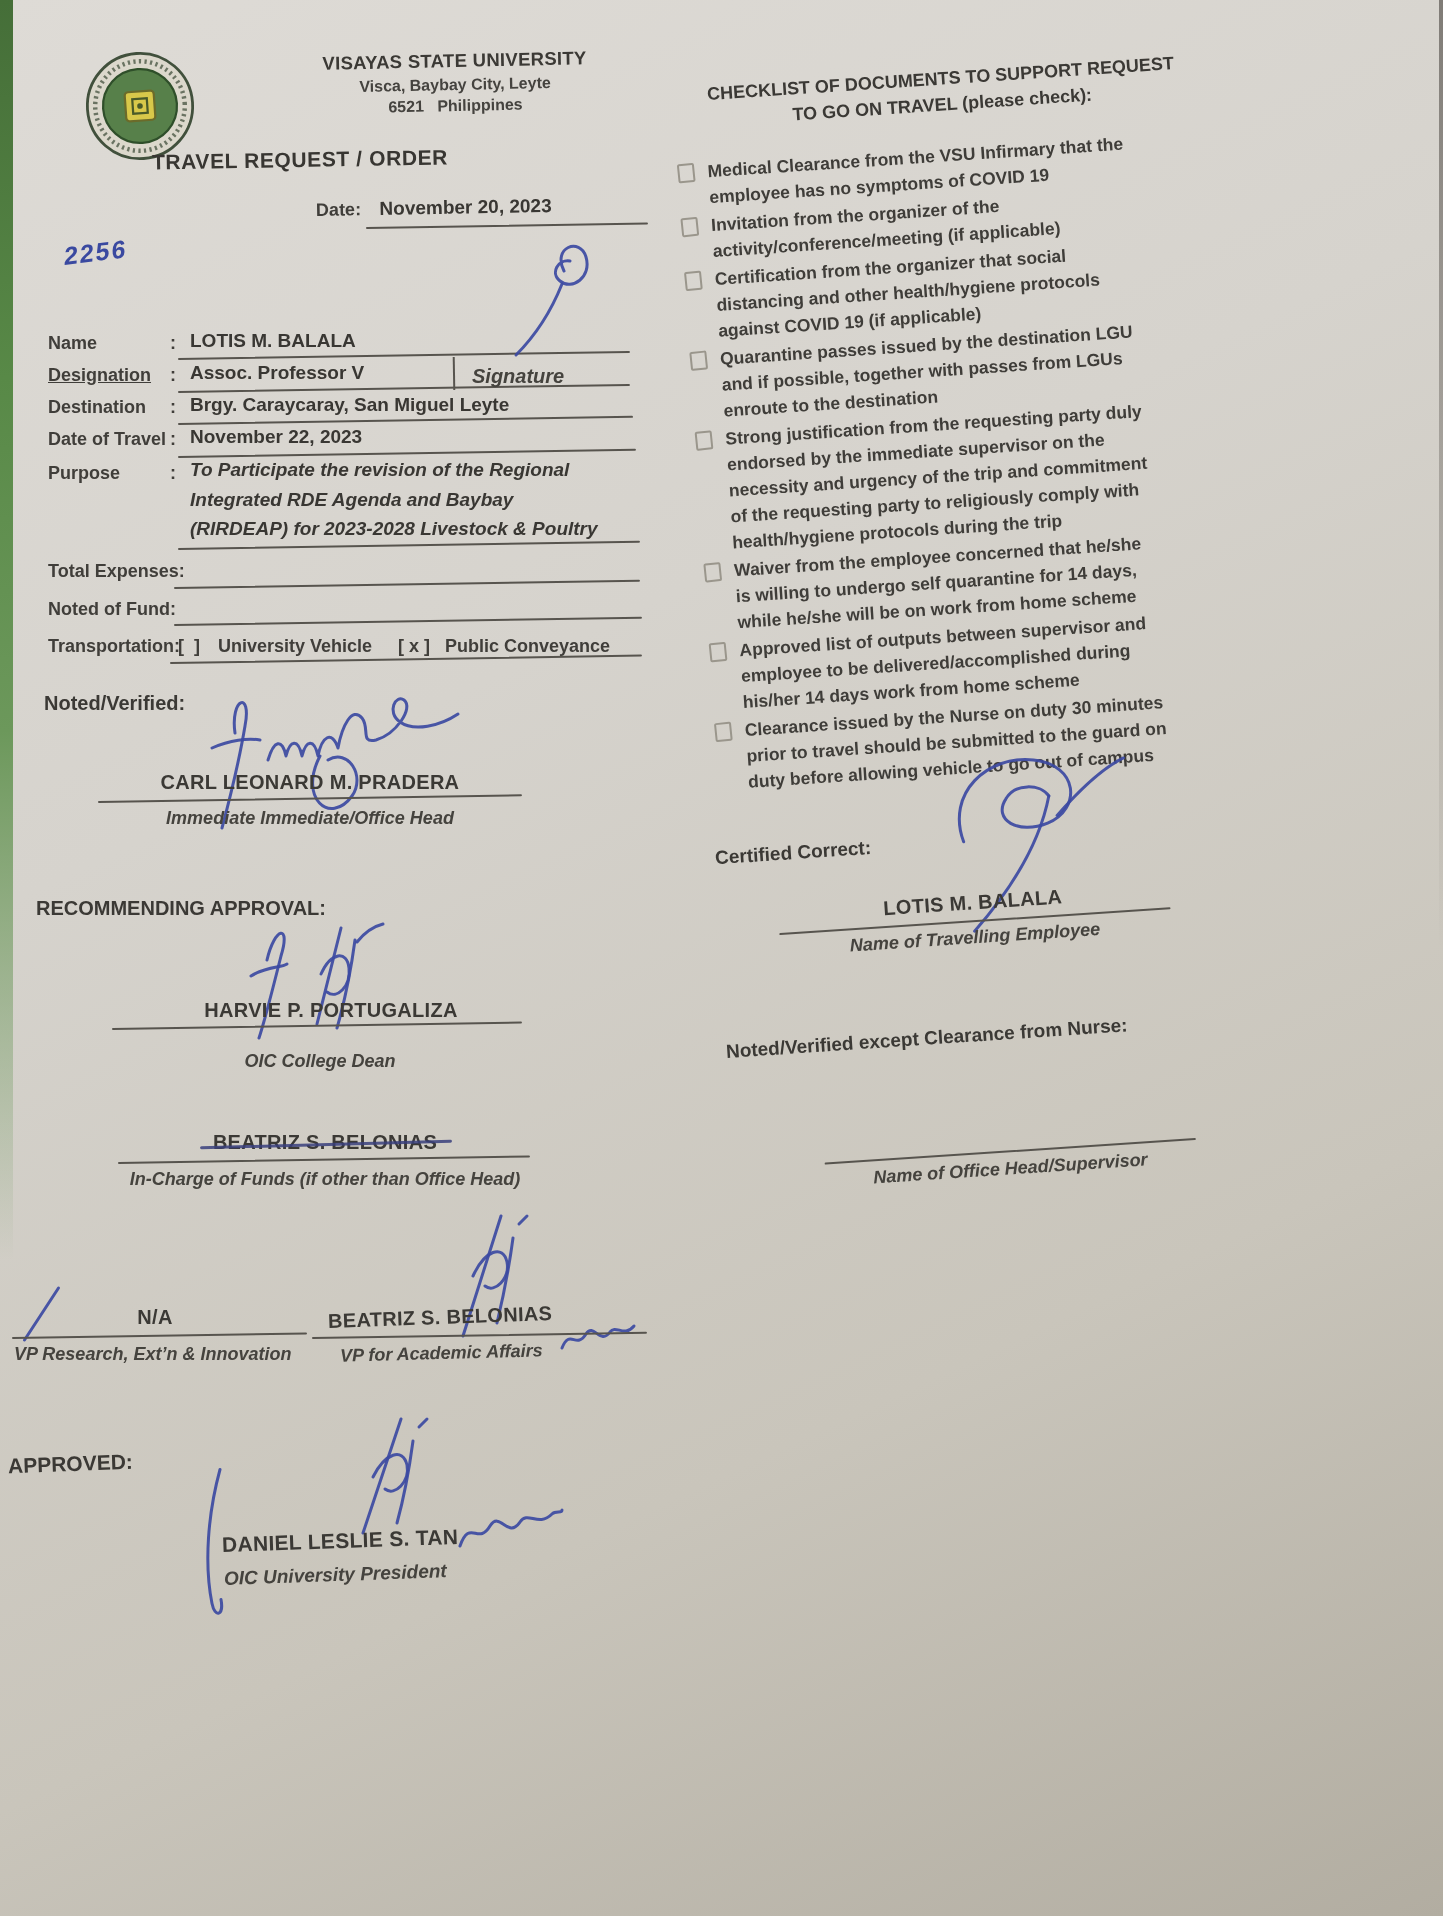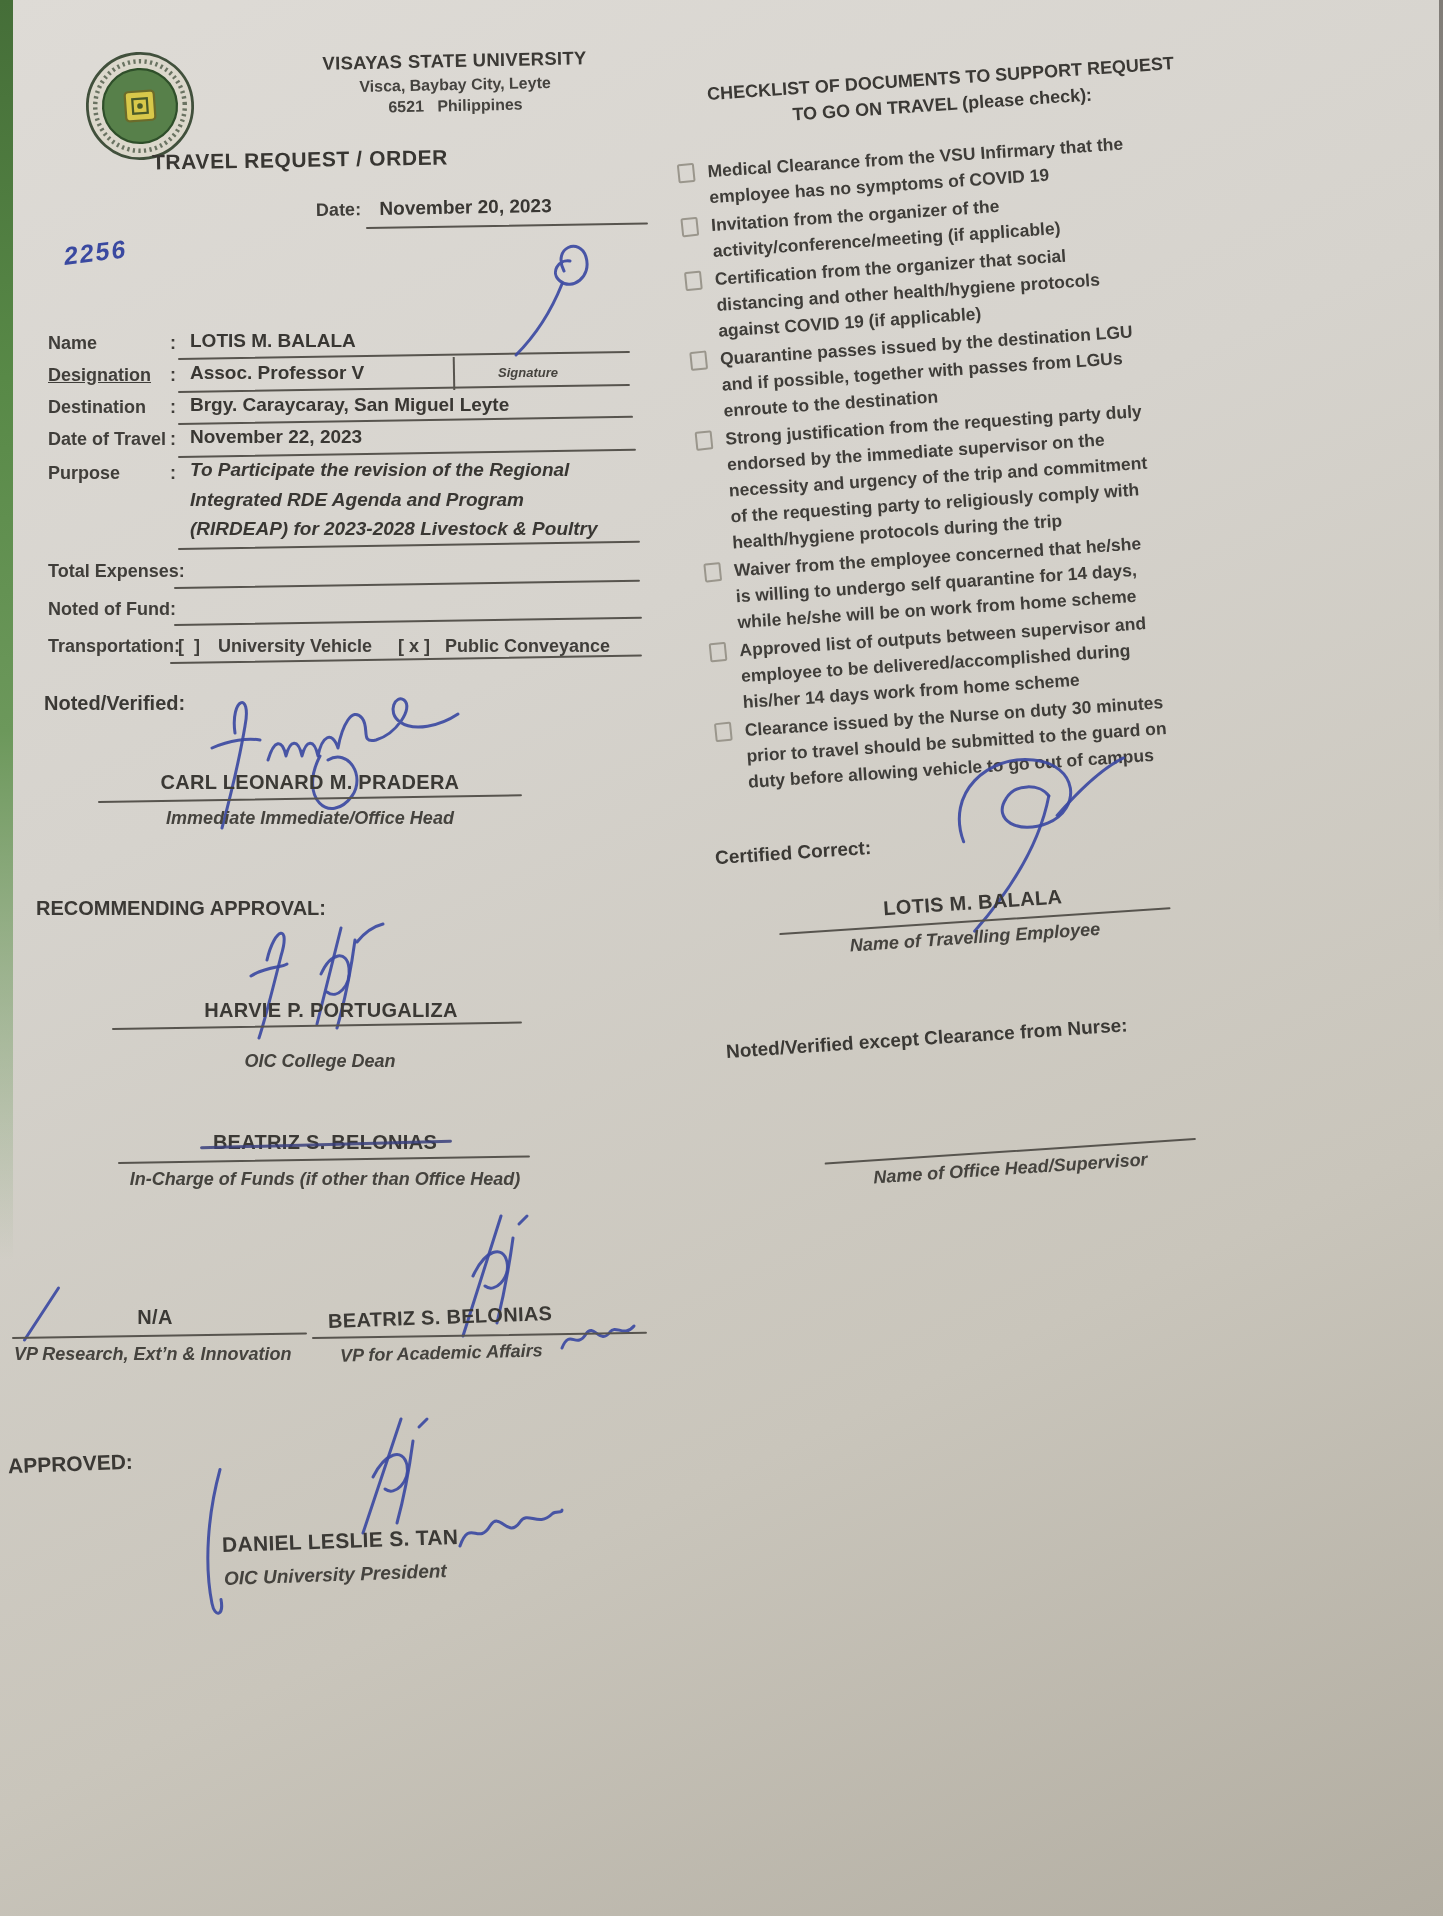--- a/index.html
+++ b/index.html
@@ -68,36 +68,36 @@
   <div class="abs lbl" style="left:48px;top:333px;">Name</div>
   <div class="abs lbl" style="left:170px;top:333px;">:</div>
   <div class="abs val" style="left:190px;top:330px;">LOTIS M. BALALA</div>
   <div class="ln" style="left:178px;top:358px;width:452px;"></div>
 
   <div class="abs lbl" style="left:48px;top:365px;text-decoration:underline;">Designation</div>
   <div class="abs lbl" style="left:170px;top:365px;">:</div>
   <div class="abs val" style="left:190px;top:362px;">Assoc. Professor V</div>
   <div class="ln" style="left:178px;top:391px;width:452px;"></div>
   <div class="vln" style="left:453px;top:357px;height:33px;transform:rotate(-1deg);"></div>
-  <div class="abs role" style="left:498px;top:365px;font-size:13px;">Signature</div>
+  <div class="abs role" style="left:472px;top:365px;font-size:20px;">Signature</div>
 
   <div class="abs lbl" style="left:48px;top:397px;">Destination</div>
   <div class="abs lbl" style="left:170px;top:397px;">:</div>
   <div class="abs val" style="left:190px;top:394px;">Brgy. Caraycaray, San Miguel Leyte</div>
   <div class="ln" style="left:178px;top:423px;width:455px;"></div>
 
   <div class="abs lbl" style="left:48px;top:429px;">Date of Travel</div>
   <div class="abs lbl" style="left:170px;top:429px;">:</div>
   <div class="abs val" style="left:190px;top:426px;">November 22, 2023</div>
   <div class="ln" style="left:178px;top:456px;width:458px;"></div>
 
   <div class="abs lbl" style="left:48px;top:463px;">Purpose</div>
   <div class="abs lbl" style="left:170px;top:463px;">:</div>
   <div class="abs val i" style="left:190px;top:459px;">To Participate the revision of the Regional</div>
-  <div class="abs val i" style="left:190px;top:489px;">Integrated RDE Agenda and Program</div>
+  <div class="abs val i" style="left:190px;top:489px;">Integrated RDE Agenda and Baybay</div>
   <div class="abs val i" style="left:190px;top:518px;">(RIRDEAP) for 2023-2028 Livestock &amp; Poultry</div>
   <div class="ln" style="left:178px;top:548px;width:462px;"></div>
 
   <div class="abs lbl" style="left:48px;top:561px;">Total Expenses:</div>
   <div class="ln" style="left:174px;top:587px;width:466px;"></div>
 
   <div class="abs lbl" style="left:48px;top:599px;">Noted of Fund:</div>
   <div class="ln" style="left:174px;top:624px;width:468px;"></div>
 
   <div class="abs lbl" style="left:48px;top:636px;">Transportation:</div>

